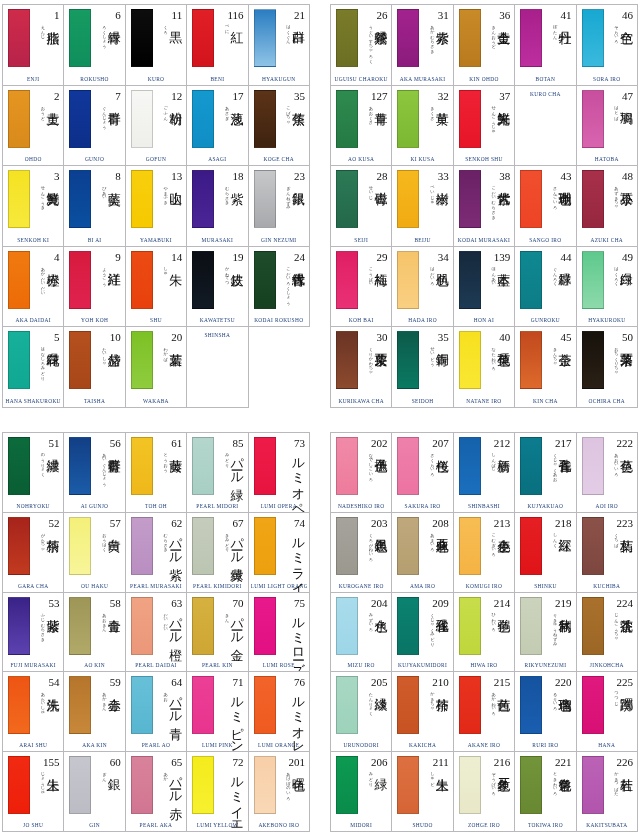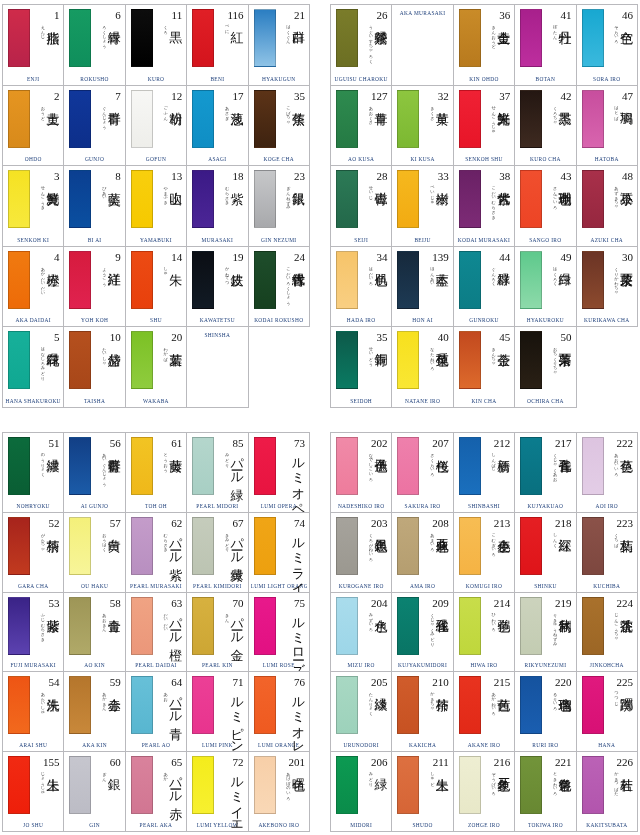--- a/index.html
+++ b/index.html
@@ -372,20 +372,28 @@
             <div class="swatch" style="background: linear-gradient(rgb(122, 124, 42) 0%, rgb(108, 111, 35) 100%);"></div>
             <div class="cell-inner">
               <div class="num">26</div>
               <div class="kanji">鶯茶緑</div>
               <div class="kana">うぐいすちゃろく</div>
             </div>
           </div>
           <div class="romaji">UGUISU CHAROKU</div>
         </div>
         <div class="cell">
+          <div class="cell-main">
+            <div class="swatch" style="background: linear-gradient(rgb(163, 35, 142) 0%, rgb(139, 27, 124) 100%);"></div>
+            <div class="cell-inner">
+              <div class="num">31</div>
+              <div class="kanji">赤紫</div>
+              <div class="kana">あかむらさき</div>
+            </div>
+          </div>
           <div class="romaji">AKA MURASAKI</div>
         </div>
         <div class="cell">
           <div class="cell-main">
             <div class="swatch" style="background: linear-gradient(rgb(201, 139, 40) 0%, rgb(184, 122, 30) 100%);"></div>
             <div class="cell-inner">
               <div class="num">36</div>
               <div class="kanji">金黄土</div>
               <div class="kana">きんおうど</div>
             </div>
@@ -441,28 +449,20 @@
             <div class="swatch" style="background: linear-gradient(rgb(239, 33, 52) 0%, rgb(232, 21, 40) 100%);"></div>
             <div class="cell-inner">
               <div class="num">37</div>
               <div class="kanji">鮮光朱</div>
               <div class="kana">せんこうしゅ</div>
             </div>
           </div>
           <div class="romaji">SENKOH SHU</div>
         </div>
         <div class="cell">
-          <div class="cell-main">
-            <div class="swatch" style="background: linear-gradient(rgb(36, 23, 18) 0%, rgb(62, 42, 32) 100%);"></div>
-            <div class="cell-inner">
-              <div class="num">42</div>
-              <div class="kanji">黒茶</div>
-              <div class="kana">くろちゃ</div>
-            </div>
-          </div>
           <div class="romaji">KURO CHA</div>
         </div>
         <div class="cell">
           <div class="cell-main">
             <div class="swatch" style="background: linear-gradient(rgb(200, 78, 158) 0%, rgb(216, 100, 174) 100%);"></div>
             <div class="cell-inner">
               <div class="num">47</div>
               <div class="kanji">鳩羽</div>
               <div class="kana">はとば</div>
             </div>
@@ -516,20 +516,31 @@
         <div class="cell">
           <div class="cell-main">
             <div class="swatch" style="background: linear-gradient(rgb(168, 48, 74) 0%, rgb(150, 39, 63) 100%);"></div>
             <div class="cell-inner">
               <div class="num">48</div>
               <div class="kanji">小豆茶</div>
               <div class="kana">あずきちゃ</div>
             </div>
           </div>
           <div class="romaji">AZUKI CHA</div>
+        </div>
+        <div class="cell">
+          <div class="cell-main">
+            <div class="swatch" style="background: linear-gradient(rgb(224, 31, 99) 0%, rgb(234, 49, 118) 100%);"></div>
+            <div class="cell-inner">
+              <div class="num">29</div>
+              <div class="kanji">紅梅</div>
+              <div class="kana">こうばい</div>
+            </div>
+          </div>
+          <div class="romaji">KOH BAI</div>
         </div>
         <div class="cell">
           <div class="cell-main">
             <div class="swatch" style="background: linear-gradient(rgb(246, 196, 106) 0%, rgb(249, 207, 130) 100%);"></div>
             <div class="cell-inner">
               <div class="num">34</div>
               <div class="kanji">肌色</div>
               <div class="kana">はだいろ</div>
             </div>
           </div>

